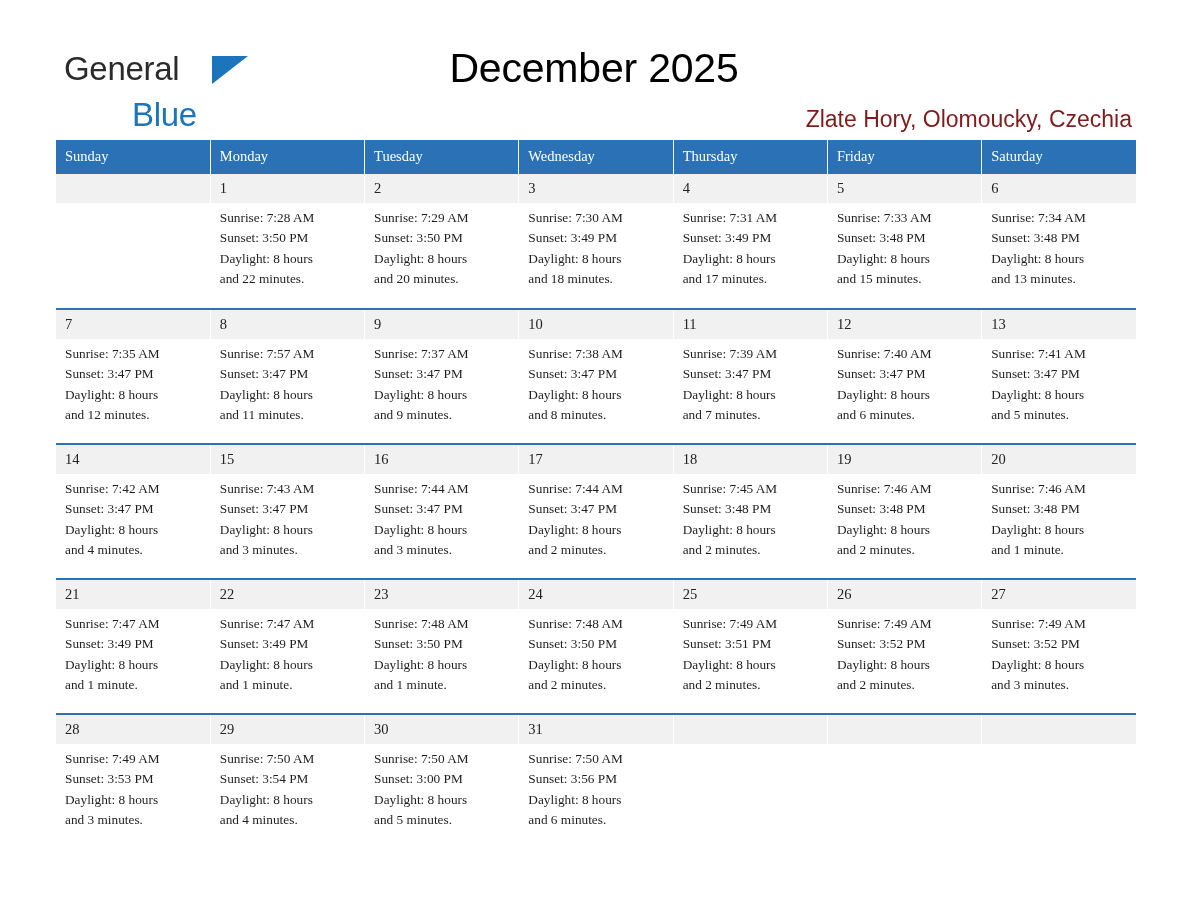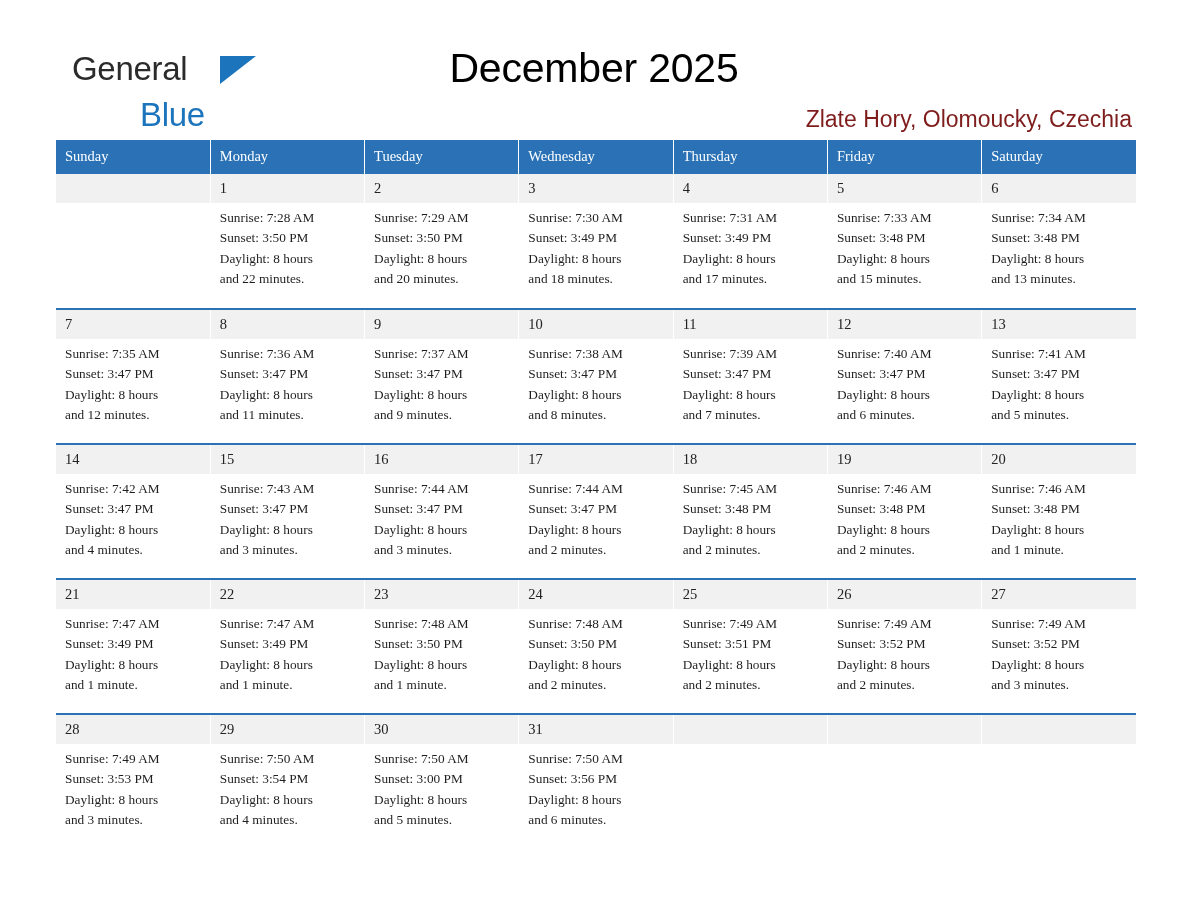--- a/index.html
+++ b/index.html
@@ -17,21 +17,21 @@
     padding: 0;
   }
   
   .header {
     position: relative;
     height: 120px;
     padding: 45px 52px 0 56px;
   }
   .logo {
     position: absolute;
-    left: 72px;
+    left: 64px;
     top: 52px;
     width: 190px;
     height: 62px;
     line-height: 1;
   }
   .logo-general {
     font-size: 33px;
     color: #2b2b2b;
     letter-spacing: -0.3px;
     font-family: "Liberation Sans", sans-serif;
@@ -217,21 +217,21 @@
           <div class="cellinfo">
             <div>Sunrise: 7:35 AM</div>
             <div>Sunset: 3:47 PM</div>
             <div>Daylight: 8 hours</div>
             <div>and 12 minutes.</div>
           </div>
         </td>
         <td>
           <span class="daynum">8</span>
           <div class="cellinfo">
-            <div>Sunrise: 7:36 AM</div>
+            <div>Sunrise: 7:57 AM</div>
             <div>Sunset: 3:47 PM</div>
             <div>Daylight: 8 hours</div>
             <div>and 11 minutes.</div>
           </div>
         </td>
         <td>
           <span class="daynum">9</span>
           <div class="cellinfo">
             <div>Sunrise: 7:37 AM</div>
             <div>Sunset: 3:47 PM</div>

